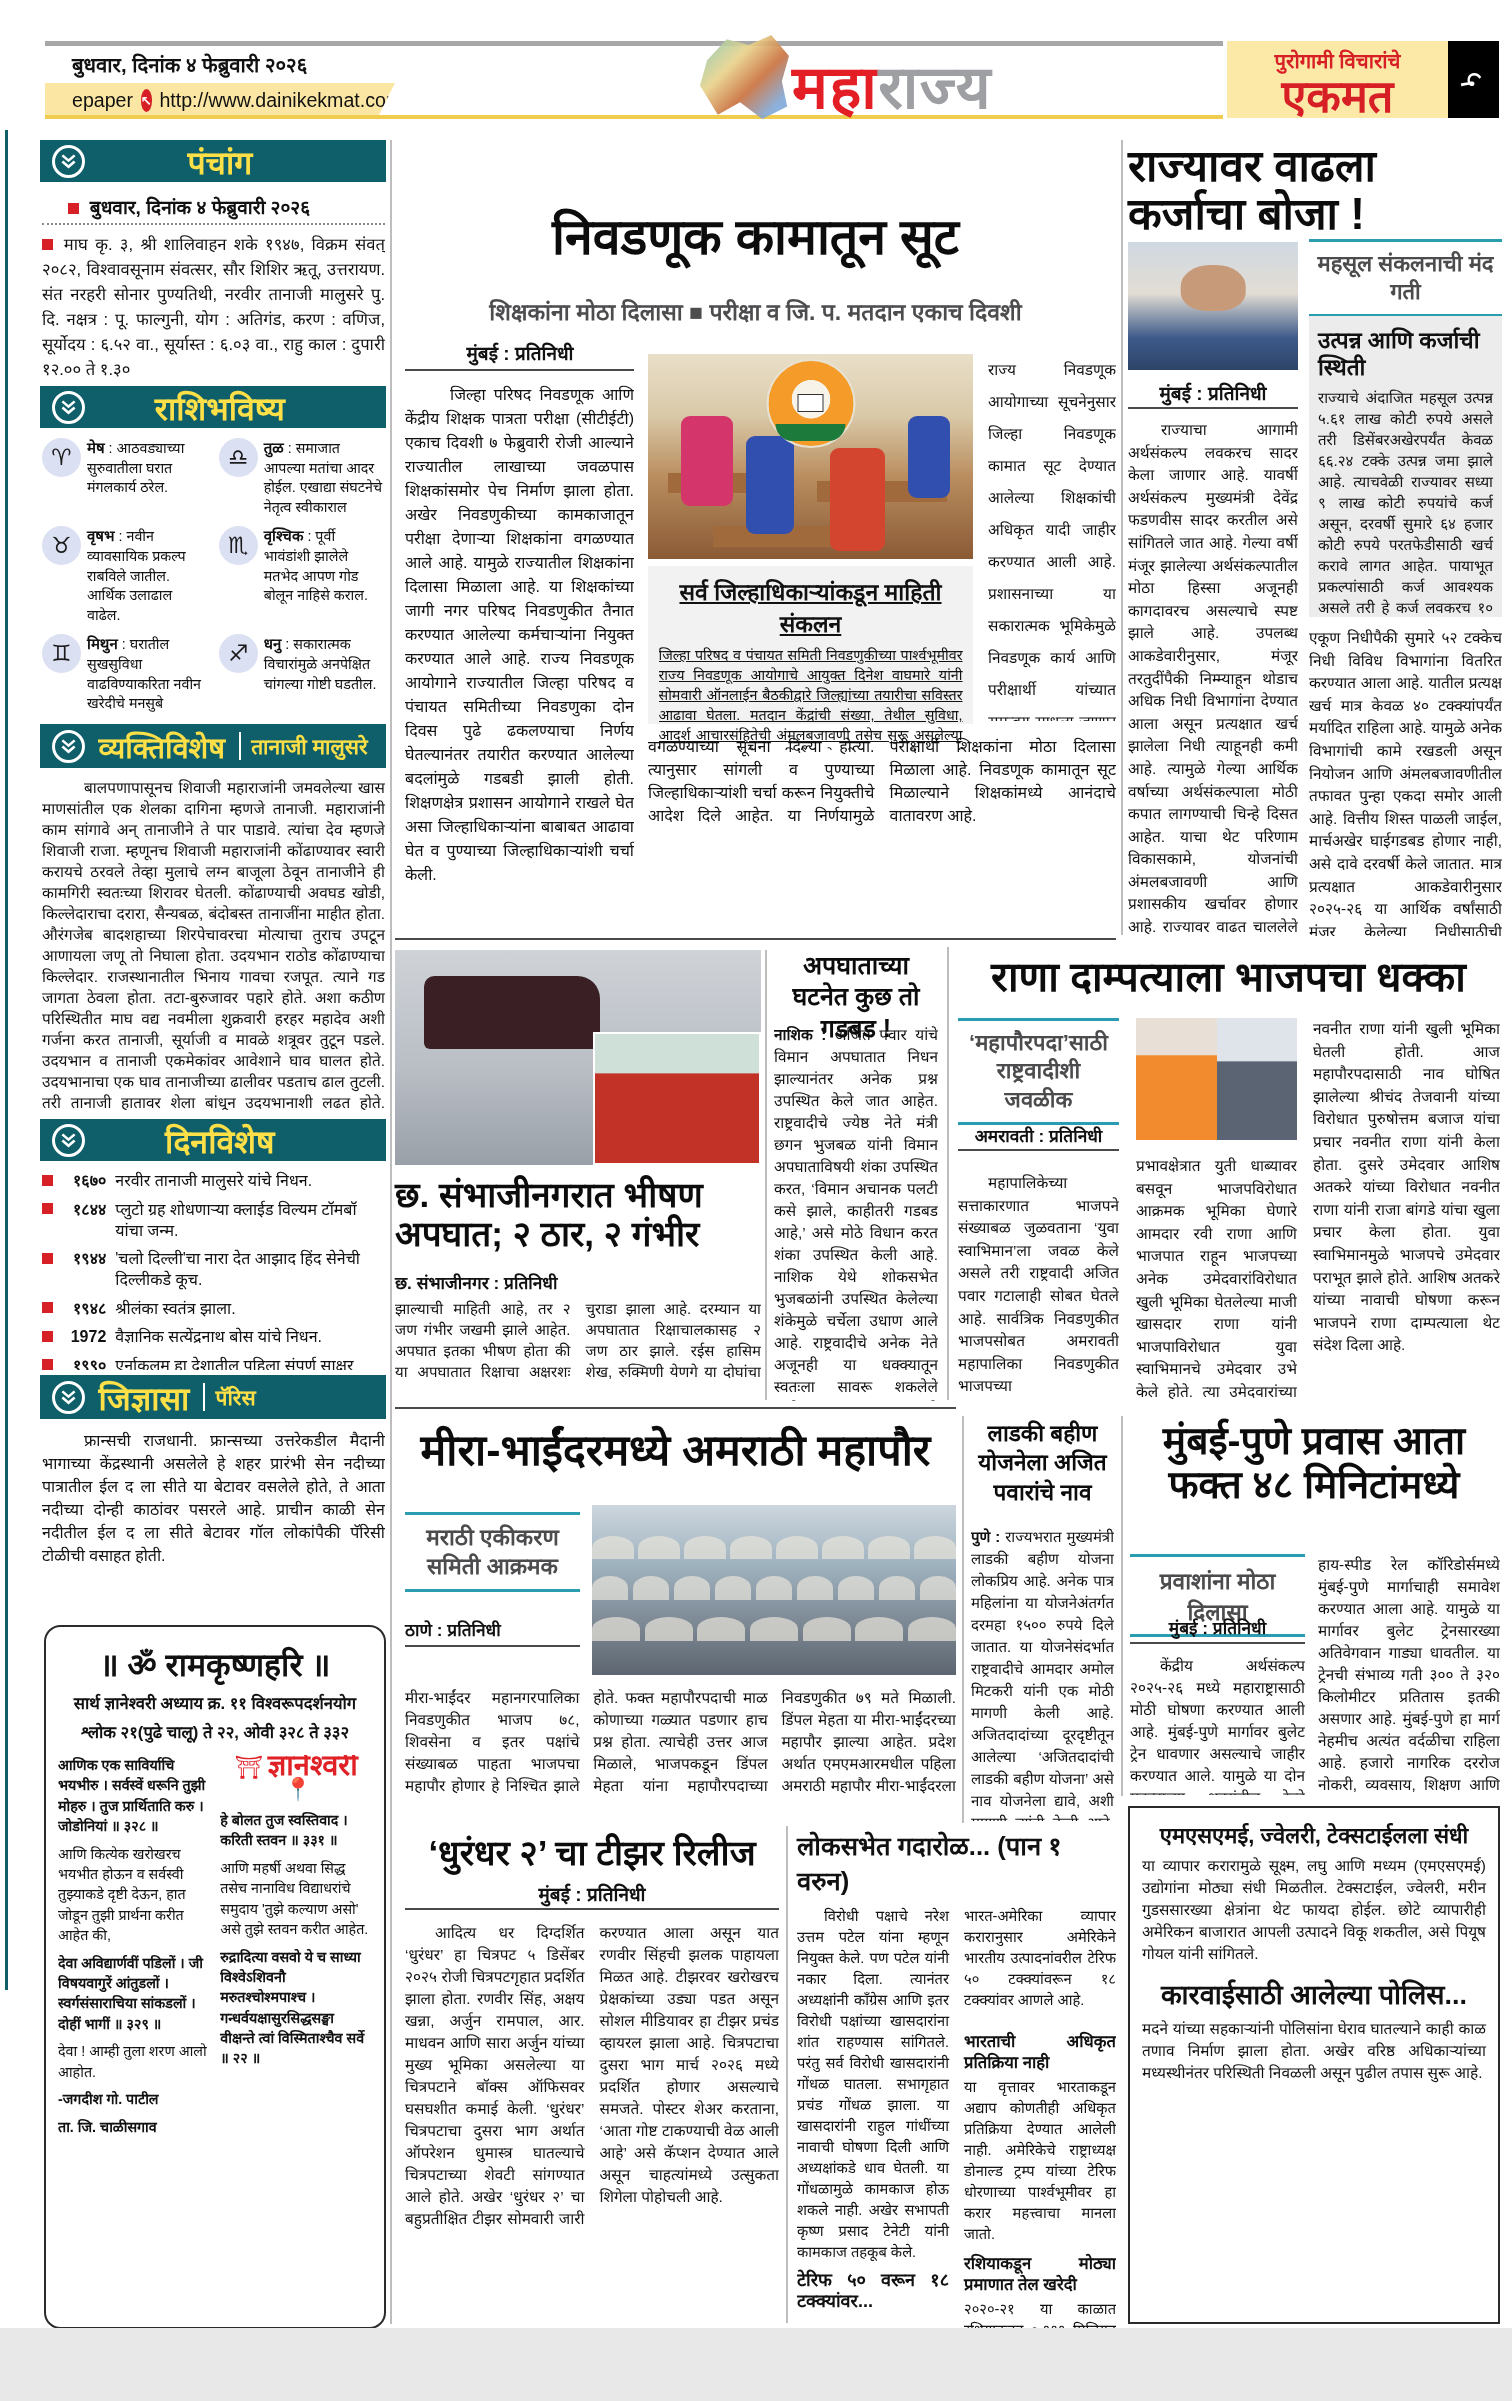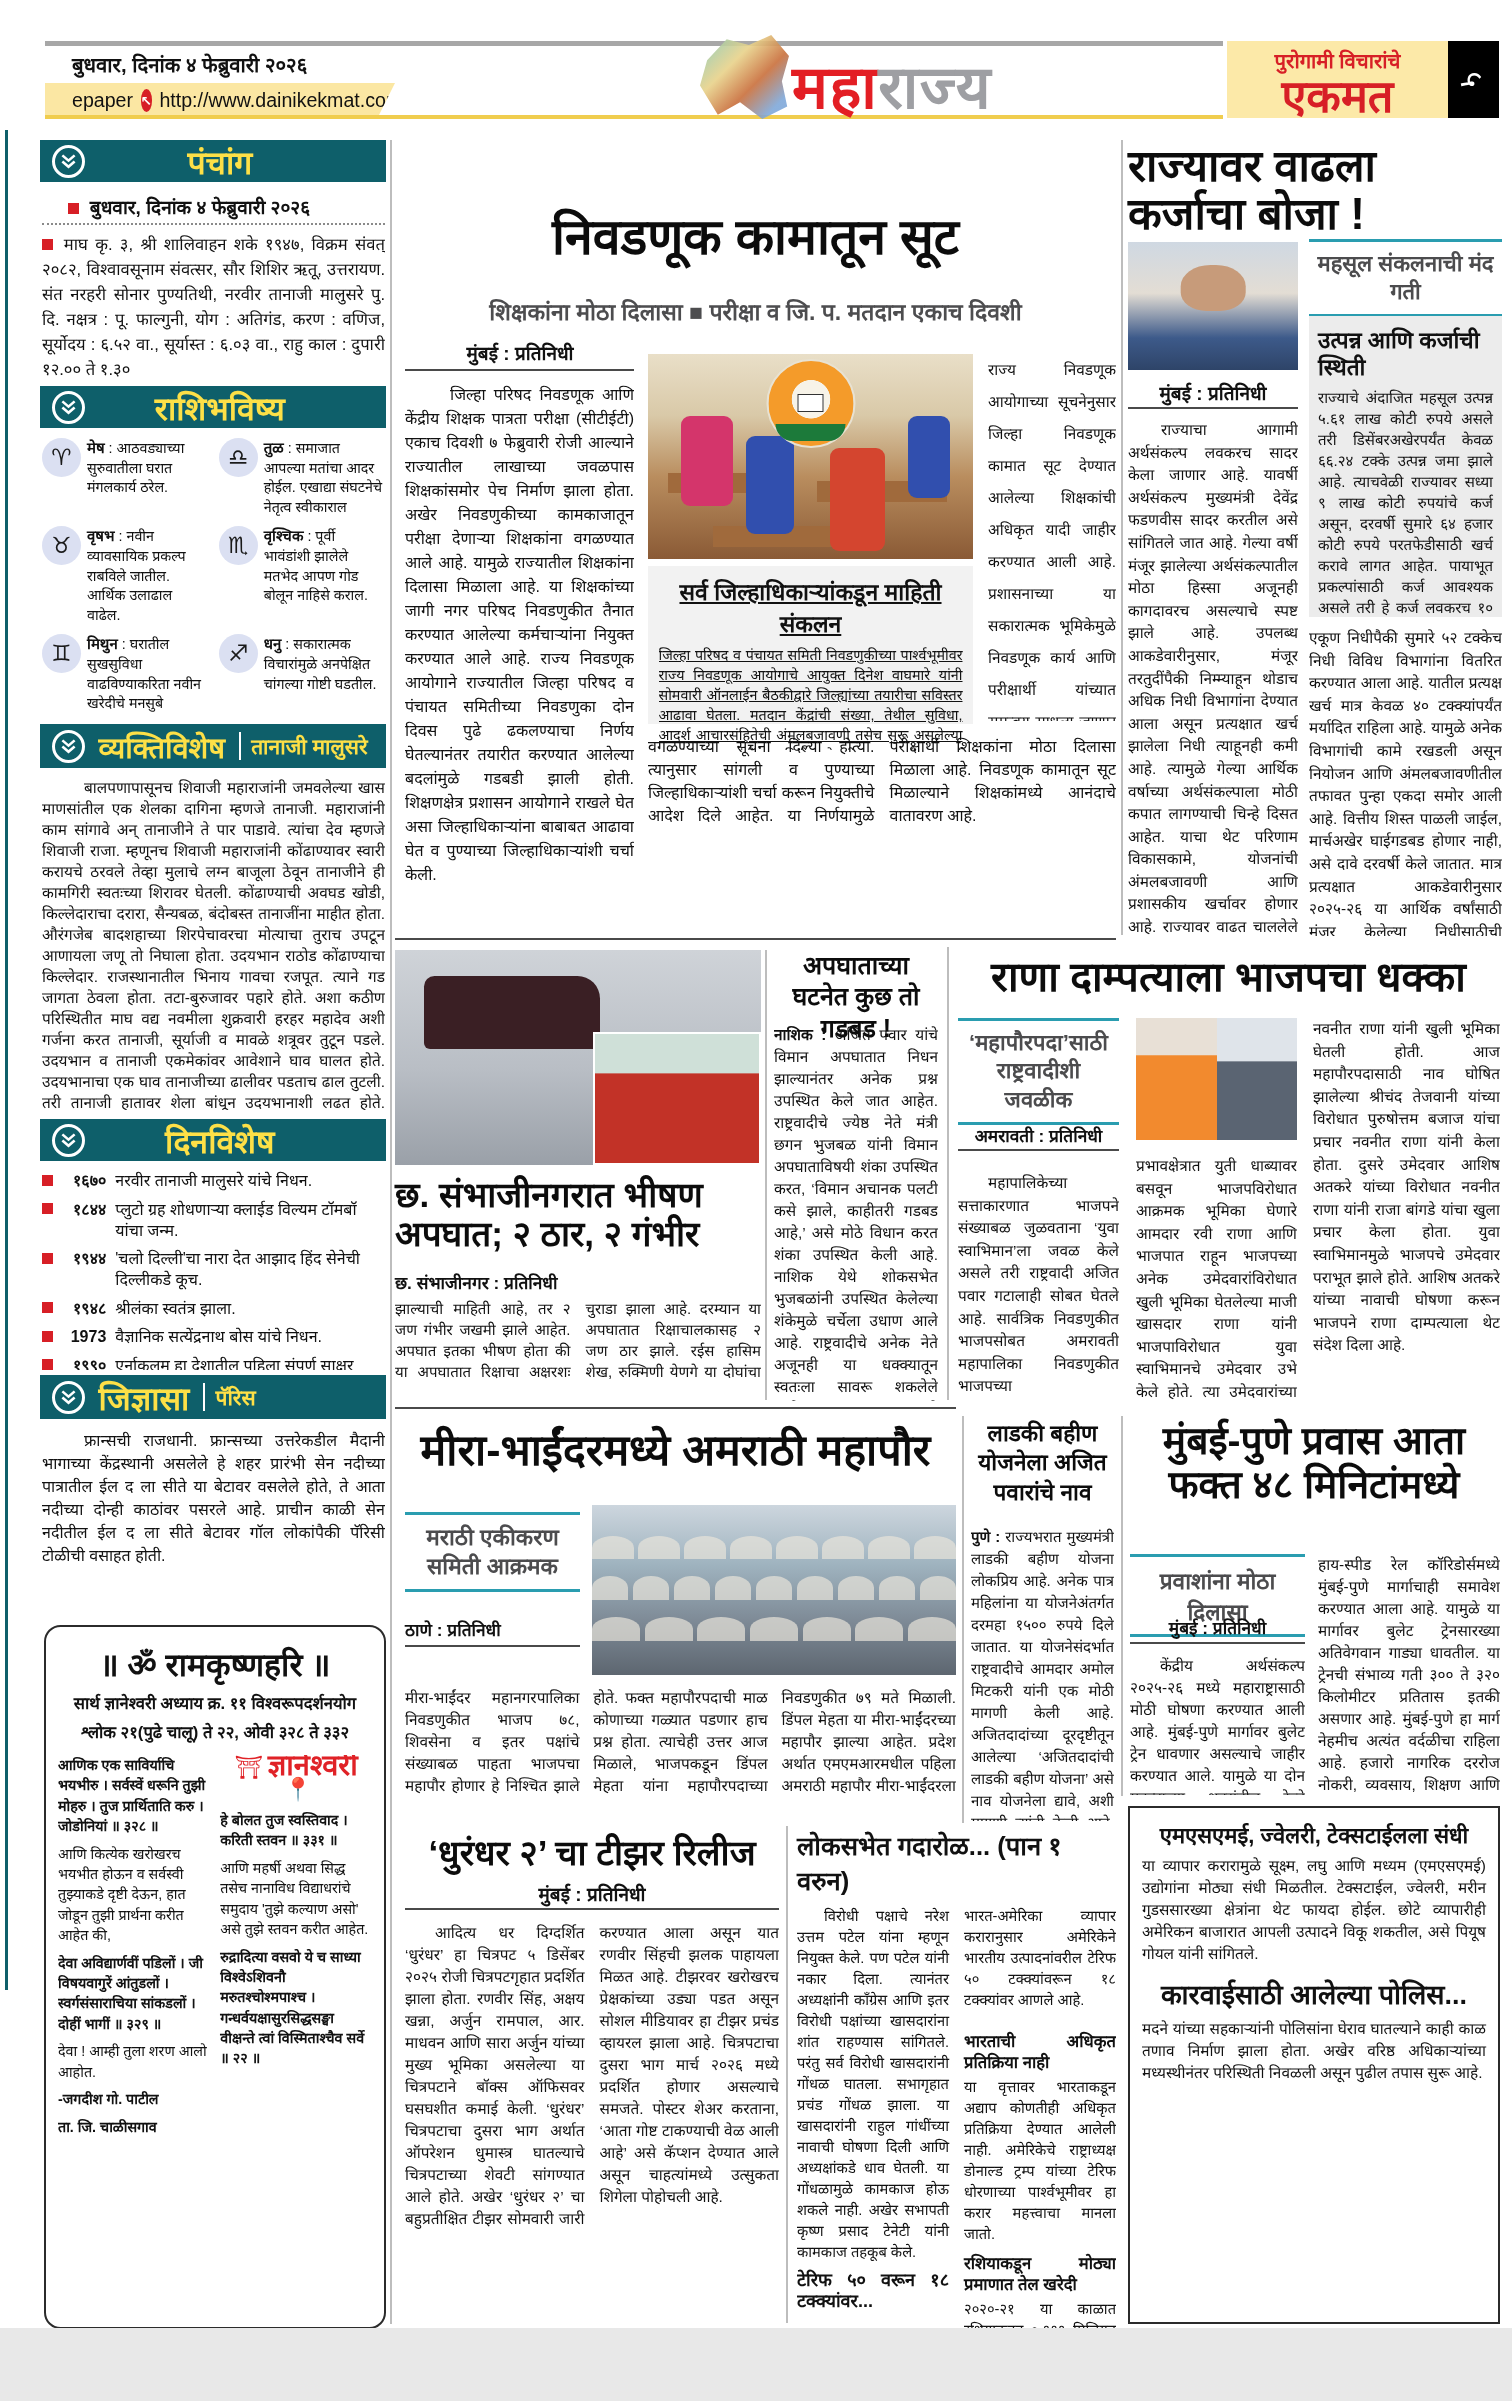--- a/index.html
+++ b/index.html
@@ -244,21 +244,21 @@
         <span class="din-year">१९४४</span>
         <span>'चलो दिल्ली'चा नारा देत आझाद हिंद सेनेची दिल्लीकडे कूच.</span>
       </div>
     <div class="din-row">
         <span class="din-sq"></span>
         <span class="din-year">१९४८</span>
         <span>श्रीलंका स्वतंत्र झाला.</span>
       </div>
     <div class="din-row">
         <span class="din-sq"></span>
-        <span class="din-year">1973</span>
+        <span class="din-year">1972</span>
         <span>वैज्ञानिक सत्येंद्रनाथ बोस यांचे निधन.</span>
       </div>
     <div class="din-row">
         <span class="din-sq"></span>
         <span class="din-year">१९९०</span>
         <span>एर्नाकुलम हा देशातील पहिला संपूर्ण साक्षर जिल्हा म्हणून जाहीर.</span>
       </div>
 
   </div>
 

